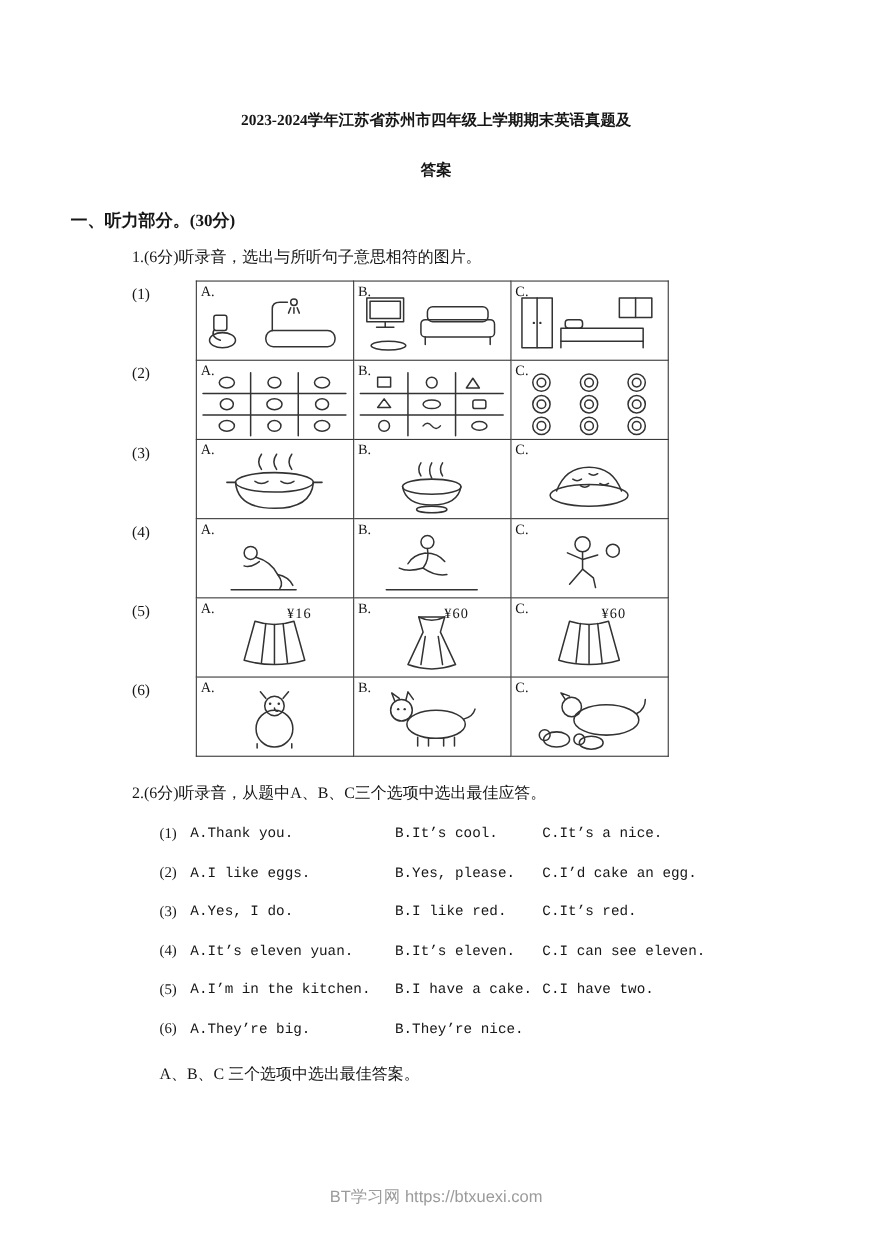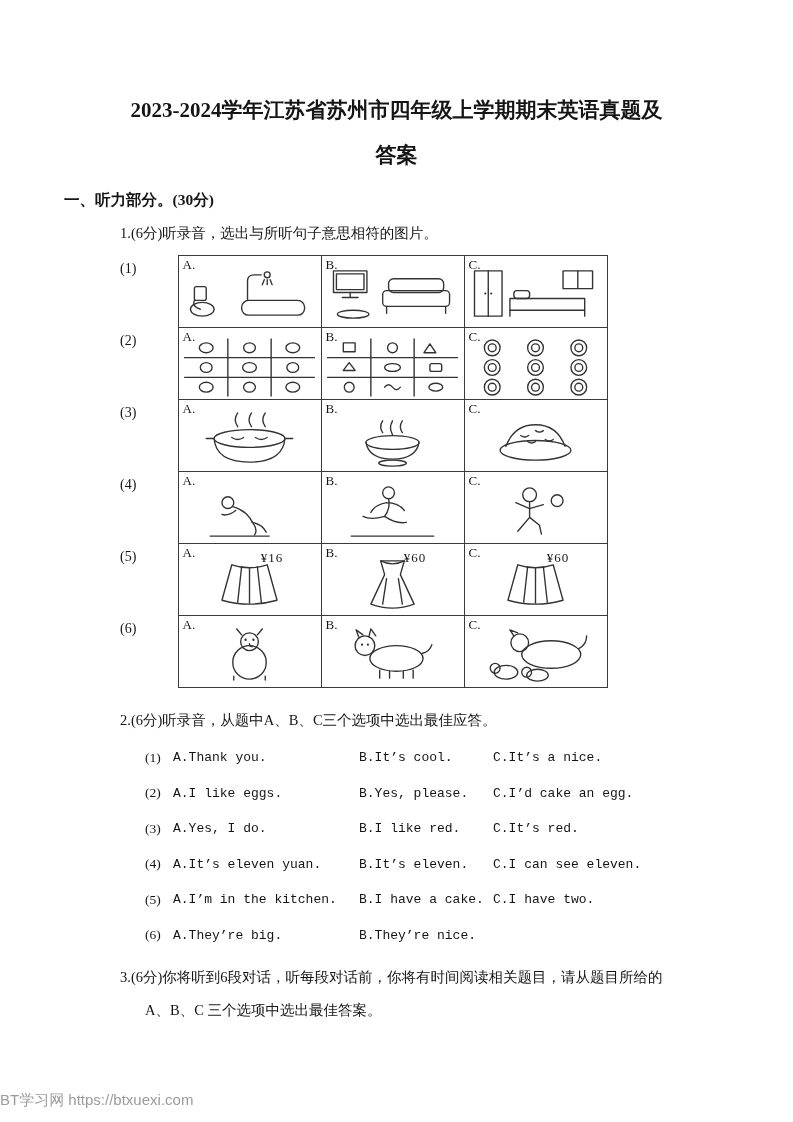--- a/index.html
+++ b/index.html
@@ -1,35 +1,35 @@
 <!DOCTYPE html>
 <html><head>
 <meta charset="utf-8">
 <style>
   *{margin:0;padding:0;box-sizing:border-box}
   html,body{background:#ffffff}
   .page{width:793px;height:1122px;position:relative;margin:0 auto;background:#ffffff;
         font-family:"Liberation Serif","DejaVu Serif",serif;color:#151515;overflow:hidden}
-  .title{padding-top:88px;text-align:center;font-weight:bold;font-size:21px;line-height:45px}
+  .title{padding-top:88px;text-align:center;font-weight:bold;font-size:14px;line-height:45px}
   .sec-head{margin:12px 0 0 64px;font-weight:bold;font-size:15.5px}
   .q-text{margin:13px 0 0 120px;font-size:14.5px}
   .pic-table{border-collapse:collapse;margin:12px 0 0 120px}
   .pic-table td.numcell{width:58px;vertical-align:top;padding-top:5px;font-size:14px;border:none}
   .pic-table td.piccell{width:143px;height:72px;border:1px solid #3a3a3a;vertical-align:top;position:relative;padding:0}
   .plabel{position:absolute;top:1px;left:4px;font-size:13px}
   .price{position:absolute;top:6px;left:58%;font-size:13px;letter-spacing:1px}
   .doodle{position:absolute;left:1px;top:9px;width:139px;height:61px}
   .doodle use{stroke:#333;fill:none;stroke-width:1.4;stroke-linecap:round;stroke-linejoin:round}
   .q2{margin-top:23px}
   .opt-list{margin:10px 0 0 145px;font-family:"Liberation Mono","DejaVu Sans Mono",monospace;font-size:13px}
   .opt-row{display:grid;grid-template-columns:28px 186px 134px auto;height:35.5px;align-items:center}
   .opt-num{font-family:"Liberation Serif","DejaVu Serif",serif;font-size:13.5px}
   .q3-wrap{margin:8px 0 0 120px;font-size:14.5px;line-height:33px}
   .q3-line2{margin-left:25px}
-  .footer{position:absolute;left:0;right:0;bottom:12px;color:#9b9b9b;font-size:15px;
+  .footer{position:absolute;left:0;right:0;bottom:24px;text-align:center;color:#9b9b9b;font-size:15px;
           font-family:"Liberation Sans","DejaVu Sans",sans-serif}
   .svgdefs{position:absolute;width:0;height:0;overflow:hidden}
 </style>
 </head>
 <body>
 
 <svg class="svgdefs" aria-hidden="true">
   <symbol id="s-bathroom" viewBox="0 0 140 62">
     <rect x="14" y="22" width="12" height="14" rx="2"></rect>
     <ellipse cx="22" cy="45" rx="12" ry="7"></ellipse>
@@ -362,21 +362,20 @@
       <span>C.I have two.</span>
     </div>
     <div class="opt-row">
       <span class="opt-num">(6)</span>
       <span>A.They’re big.</span>
       <span>B.They’re nice.</span>
     </div>
   </div>
 
   <div class="q3-wrap">
-    <div>3.(6分)你将听到6段对话，听每段对话前，你将有时间阅读相关题目，请从题目所给的</div>
     <div class="q3-line2">A、B、C 三个选项中选出最佳答案。</div>
   </div>
 
   <div class="footer">
     <span>BT学习网 https://btxuexi.com</span>
   </div>
 
 </div>
 
 </body></html>

